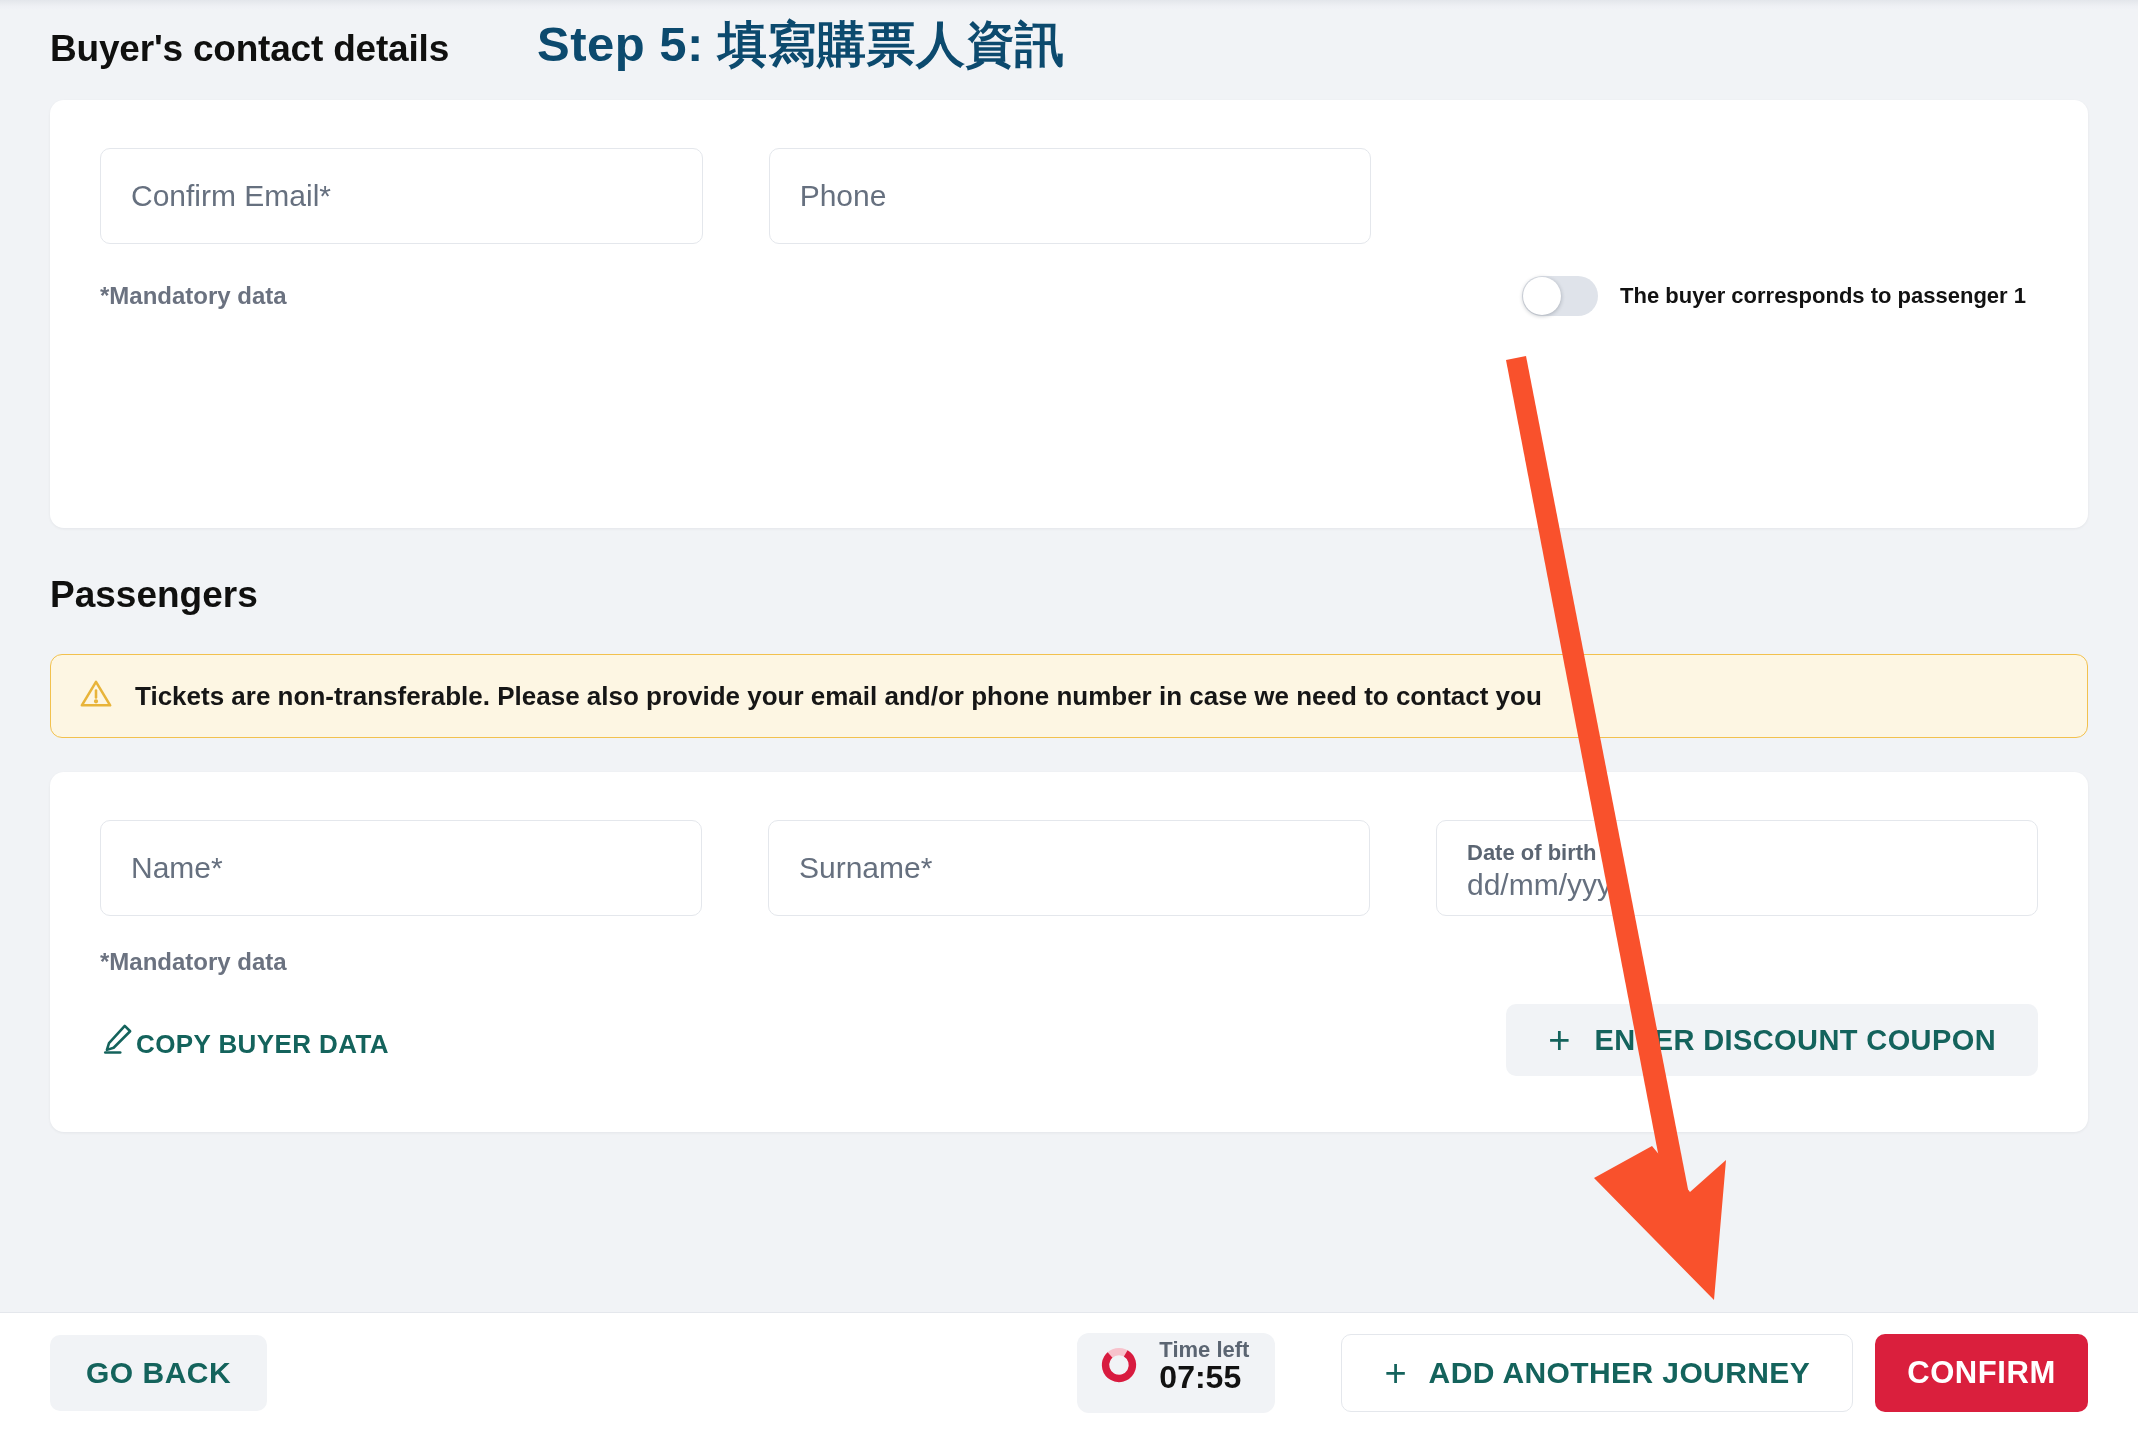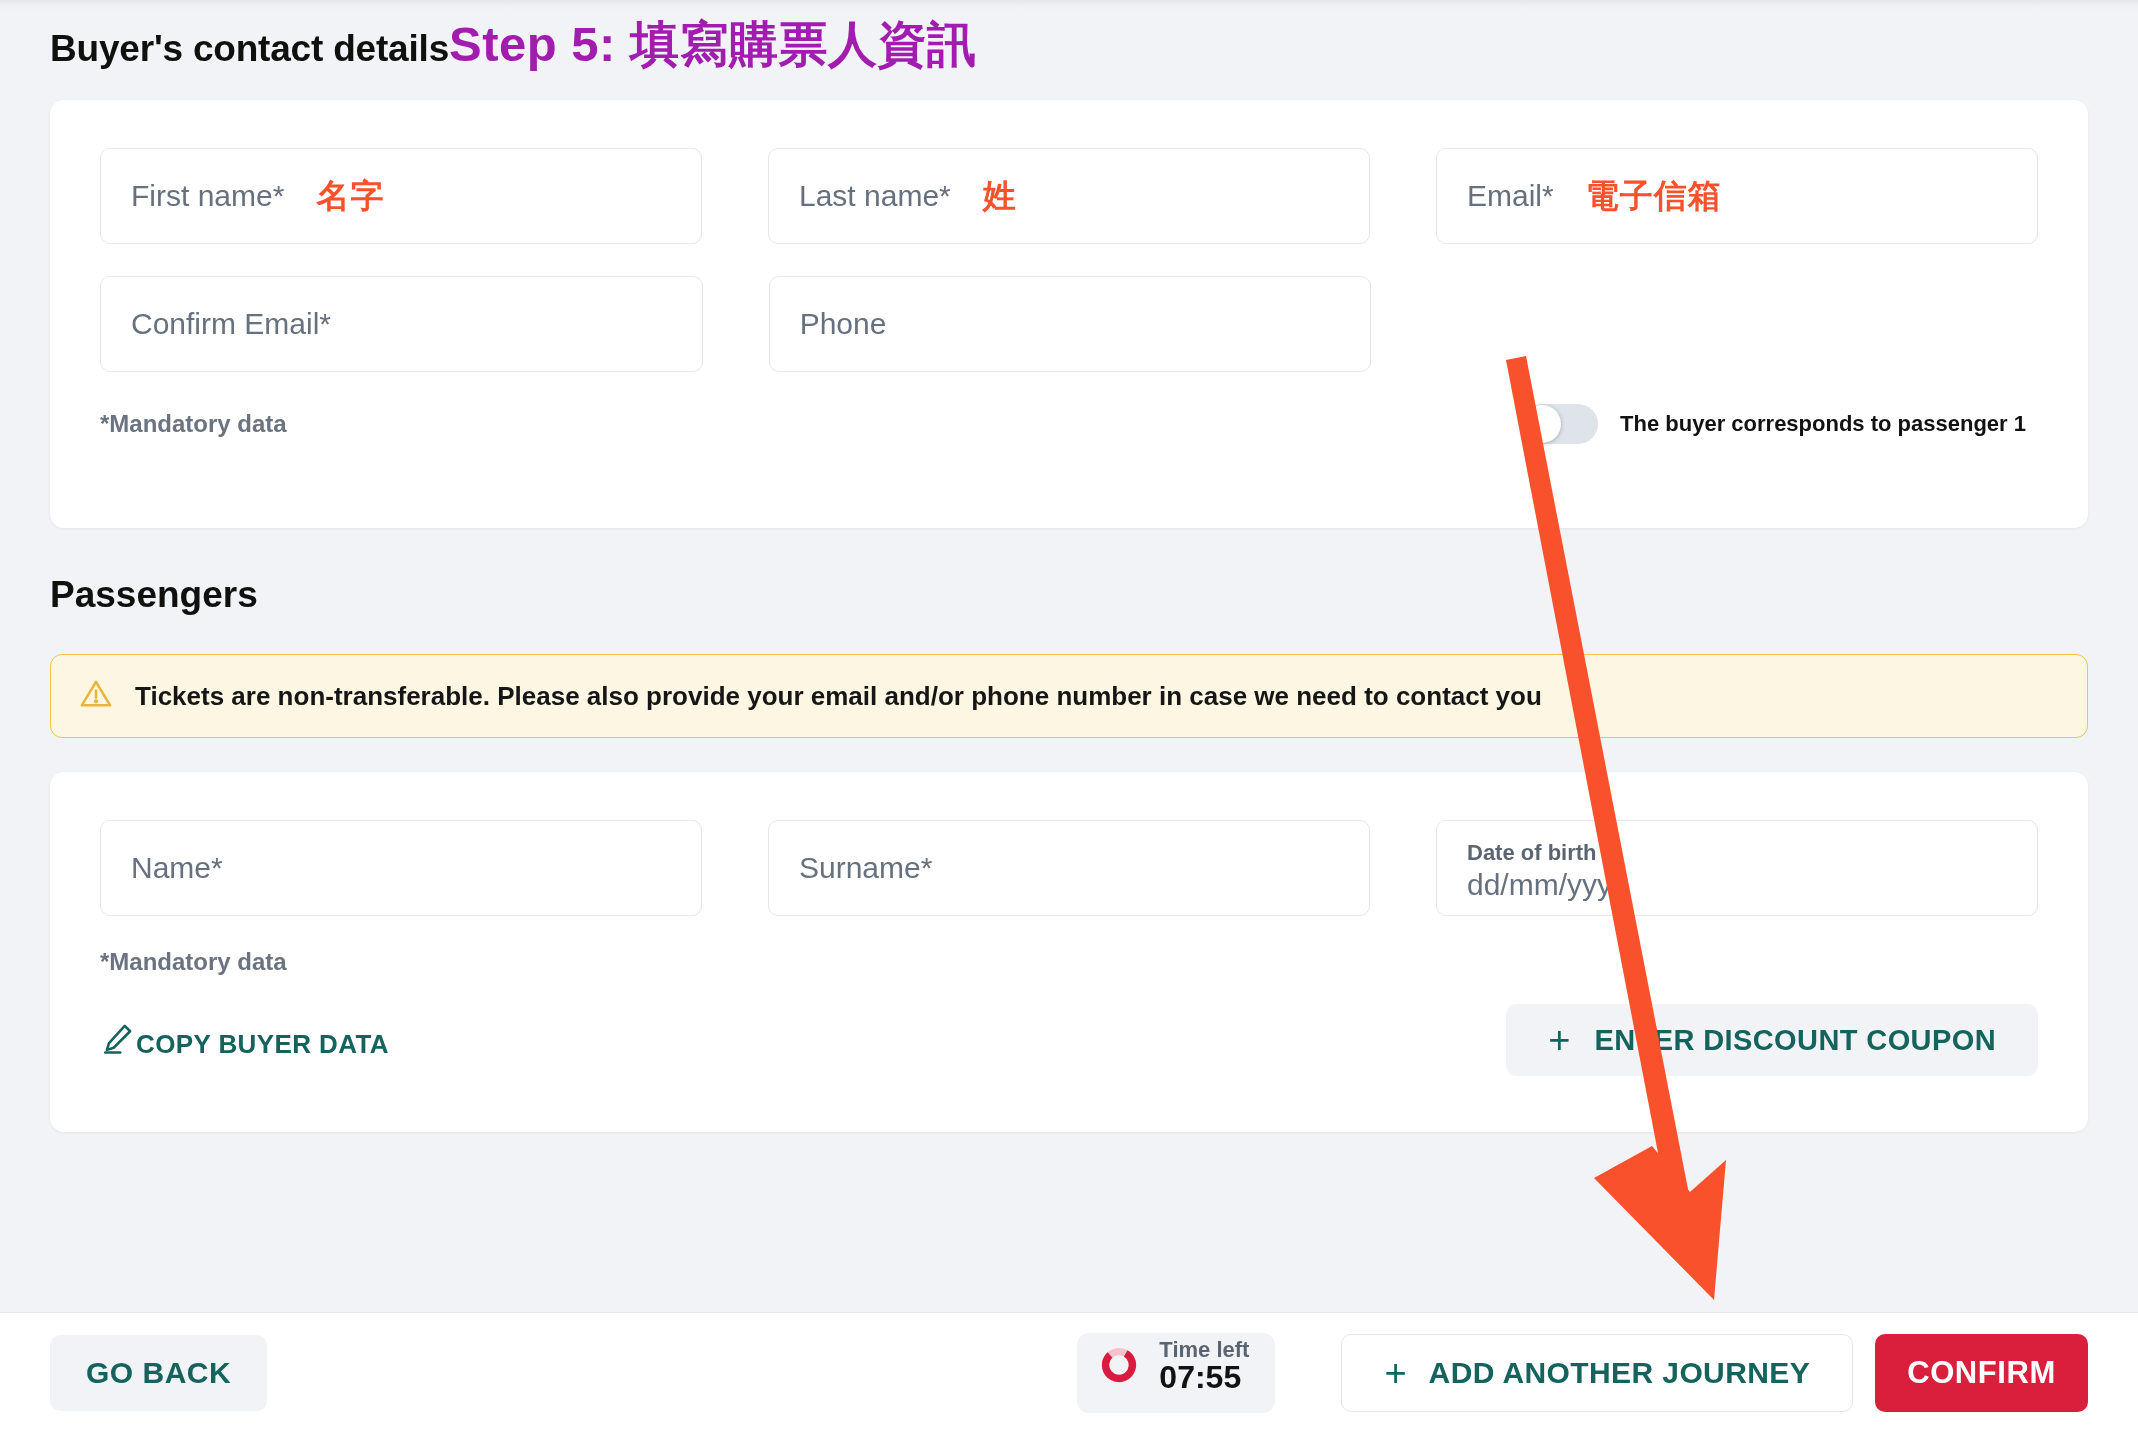--- a/index.html
+++ b/index.html
@@ -42,23 +42,24 @@
   }
 
   .section-title {
     font-size: 37px;
     font-weight: bold;
     color: #10100f;
     letter-spacing: -0.2px;
   }
 
   .step-banner {
+    margin-left: 88px;
     font-size: 49px;
     font-weight: bold;
-    color: #a21caf;
+    color: #0c4a6e;
     letter-spacing: 0.5px;
   }
 
   
   .card {
     background: #ffffff;
     border-radius: 14px;
     box-shadow: 0 1px 3px rgba(16,24,40,0.06);
   }
 
@@ -361,34 +362,20 @@
 
 <div class="page">
 
   <div class="header-row">
     <div class="section-title">Buyer's contact details</div>
     <div class="step-banner">Step 5: 填寫購票人資訊</div>
   </div>
 
   <div class="card buyer-card">
 
-    <div class="field-row">
-      <div class="field">
-        <span class="ph">First name*</span>
-        <span class="zh-note">名字</span>
-      </div>
-      <div class="field">
-        <span class="ph">Last name*</span>
-        <span class="zh-note">姓</span>
-      </div>
-      <div class="field">
-        <span class="ph">Email*</span>
-        <span class="zh-note">電子信箱</span>
-      </div>
-    </div>
 
     <div class="field-row">
       <div class="field">
         <span class="ph">Confirm Email*</span>
       </div>
       <div class="field">
         <span class="ph">Phone</span>
       </div>
       <div class="field invisible-slot"></div>
     </div>

